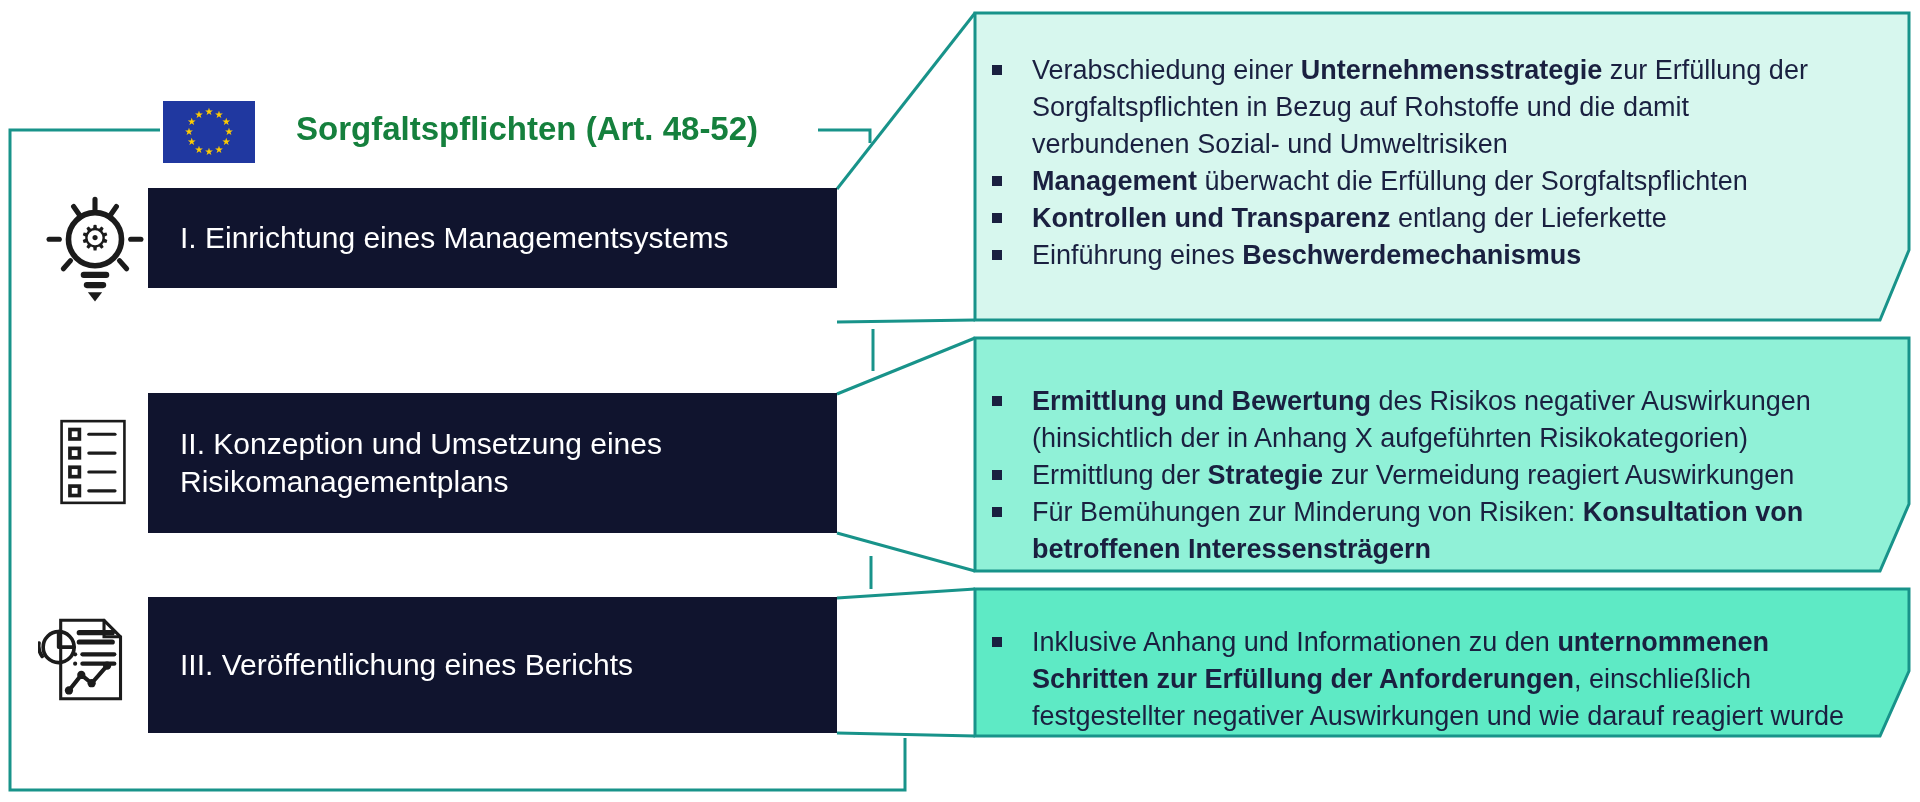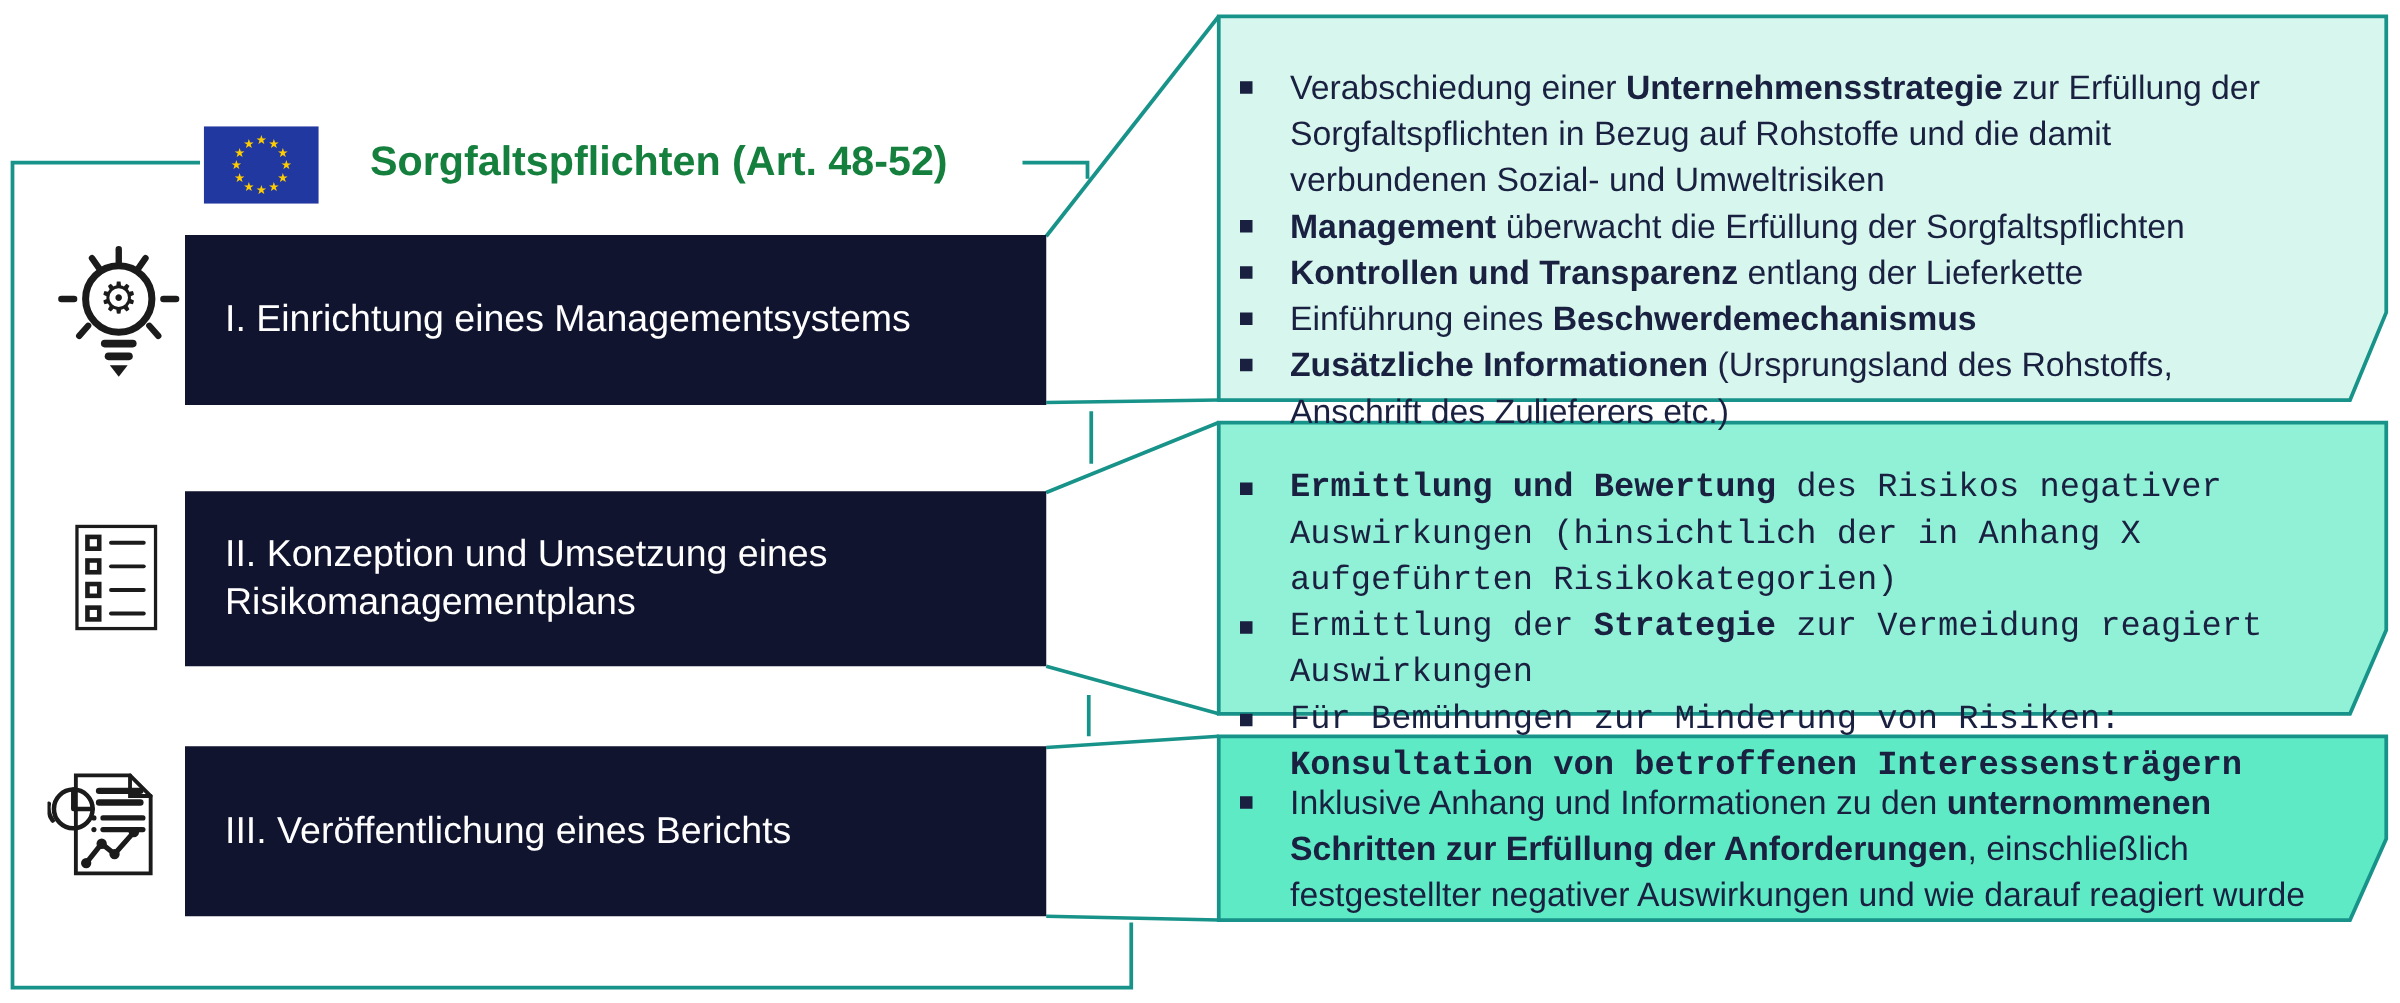--- a/index.html
+++ b/index.html
@@ -18,36 +18,36 @@
   .page-title{
     position:absolute;left:296px;top:110px;width:520px;
     font-size:33px;font-weight:700;color:#15803d;letter-spacing:0px;white-space:nowrap;
   }
   .step-box{
     position:absolute;left:148px;width:689px;background:var(--navy);
     display:flex;align-items:center;color:#fff;
     font-size:30px;line-height:38px;padding-left:32px;box-sizing:border-box;
     white-space:pre-line;
   }
-  #step-1{top:188px;height:136px;}
+  #step-1{top:188px;height:100px;}
   #step-2{top:393px;height:140px;}
   #step-3{top:597px;height:136px;text-align:center;}
   .icon{position:absolute;}
   #icon-1{left:44px;top:196px;width:102px;height:118px;}
   #icon-2{left:58px;top:418px;width:70px;height:88px;}
   #icon-3{left:38px;top:610px;width:98px;height:98px;}
   .icon svg{width:100%;height:100%;display:block;}
   .ic{stroke:var(--ink);fill:none;stroke-linecap:round;}
   .icfill{fill:var(--ink);stroke:none;}
   .callout-text{
     position:absolute;left:975px;width:937px;box-sizing:border-box;color:var(--textnavy);
     font-size:27px;line-height:37px;margin-top:28px;
   }
   #callout-text-1{top:13px;height:307px;padding:11px 70px 0 0;}
-  #callout-text-2{top:338px;height:239px;padding:7px 40px 0 0;font-family:Liberation Mono, monospace;}
+  #callout-text-2{top:348px;height:239px;padding:7px 40px 0 0;}
   #callout-text-3{top:589px;height:147px;padding:7px 46px 0 0;}
   .callout-text ul{list-style:none;margin:0;padding:0;}
   .callout-text li{position:relative;padding-left:57px;}
   .bullet-marker{
     position:absolute;left:17px;top:13px;width:10px;height:10px;background:var(--textnavy);
   }
   .seg-b{font-weight:700;}
 </style>
 </head>
 <body>
@@ -154,21 +154,20 @@
       <circle class="icfill" cx="67" cy="54" r="4"></circle>
     </svg>
   </div>
 
   <div class="callout-text" id="callout-text-1">
     <ul>
         <li><span class="bullet-marker"></span><span>Verabschiedung einer </span><span class="seg-b">Unternehmensstrategie</span><span> zur Erfüllung der Sorgfaltspflichten in Bezug auf Rohstoffe und die damit verbundenen Sozial- und Umweltrisiken</span></li>
         <li><span class="bullet-marker"></span><span class="seg-b">Management</span><span> überwacht die Erfüllung der Sorgfaltspflichten</span></li>
         <li><span class="bullet-marker"></span><span class="seg-b">Kontrollen und Transparenz</span><span> entlang der Lieferkette</span></li>
         <li><span class="bullet-marker"></span><span>Einführung eines </span><span class="seg-b">Beschwerdemechanismus</span></li>
-        <li><span class="bullet-marker"></span><span class="seg-b">Zusätzliche Informationen</span><span> (Ursprungsland des Rohstoffs, Anschrift des Zulieferers etc.)</span></li>
       </ul>
   </div>
   <div class="callout-text" id="callout-text-2">
     <ul>
         <li><span class="bullet-marker"></span><span class="seg-b">Ermittlung und Bewertung</span><span> des Risikos negativer Auswirkungen (hinsichtlich der in Anhang X aufgeführten Risikokategorien)</span></li>
         <li><span class="bullet-marker"></span><span>Ermittlung der </span><span class="seg-b">Strategie</span><span> zur Vermeidung reagiert Auswirkungen</span></li>
         <li><span class="bullet-marker"></span><span>Für Bemühungen zur Minderung von Risiken: </span><span class="seg-b">Konsultation von betroffenen Interessensträgern</span></li>
       </ul>
   </div>
   <div class="callout-text" id="callout-text-3">

